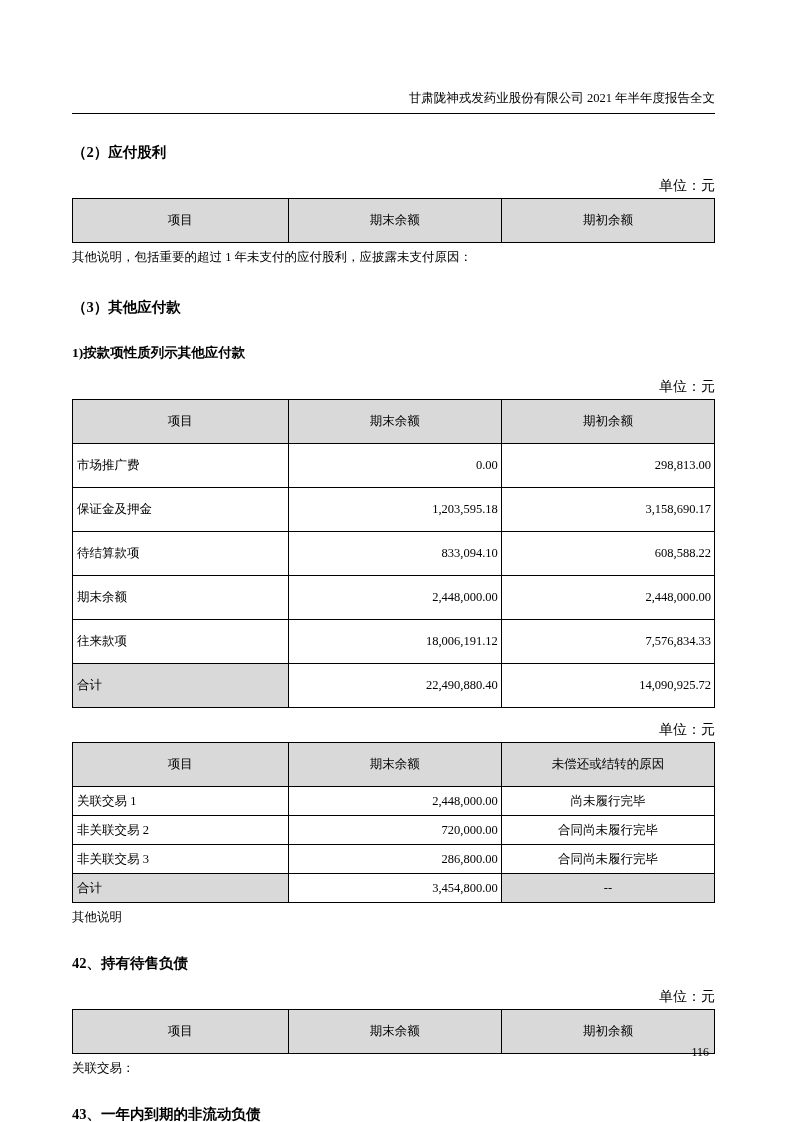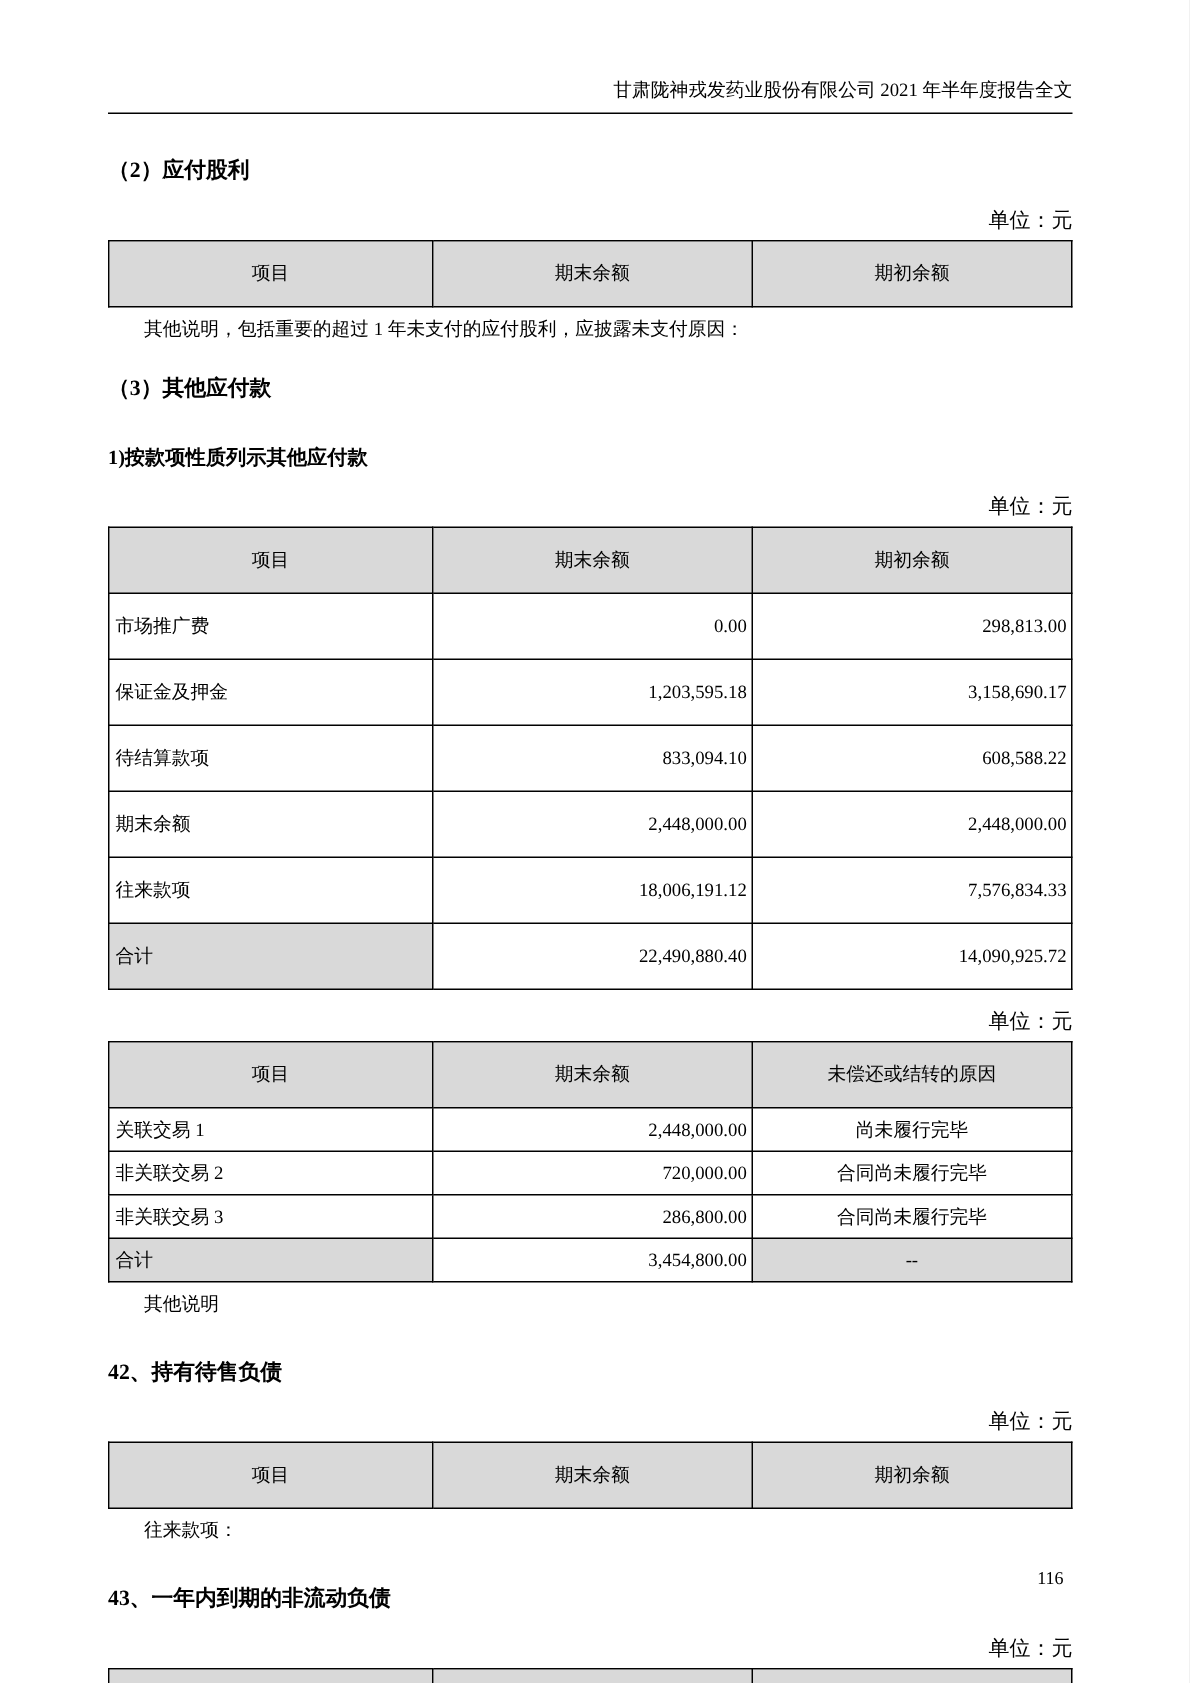--- a/index.html
+++ b/index.html
@@ -13,28 +13,29 @@
     padding: 52px 78px 0 72px;
     font-family: "Liberation Serif", "DejaVu Serif", serif;
     color: #000000;
   }
   .doc-header {
     text-align: right;
     font-size: 12.5px;
     line-height: 16px;
     padding-bottom: 7px;
     border-bottom: 1.5px solid #000000;
+    margin-top: 38px;
   }
   .sec-title {
     font-weight: bold;
     font-size: 14.5px;
     line-height: 20px;
     margin-top: 28px;
   }
-  .sec-title.tight { margin-top: 22px; }
+  .sec-title.tight { margin-top: 32px; }
   .sub-title {
     font-weight: bold;
     font-size: 13.5px;
     line-height: 20px;
     margin-top: 26px;
   }
   .unit-row {
     text-align: right;
     font-size: 14px;
     line-height: 16px;
@@ -65,21 +66,20 @@
   .col-num2  { width: 33.2%; }
   td.c-label { text-align: left; }
   td.c-num   { text-align: right; padding-right: 3px; }
   td.c-text  { text-align: center; }
   td.c-dash  { text-align: center; }
   td.shaded  { background: #d9d9d9; }
   .note {
     font-size: 12.5px;
     line-height: 16px;
     margin-top: 6px;
-    margin-left: 24px;
   }
   .page-number {
     position: absolute;
     right: 84px;
     bottom: 62px;
     font-size: 12px;
   }
 </style>
 </head>
 <body>
@@ -205,21 +205,21 @@
         <col class="col-num2">
       </colgroup>
     <thead>
       <tr>
         <th>项目</th>
         <th>期末余额</th>
         <th>期初余额</th>
       </tr>
     </thead>
   </table>
-  <div class="note">往来款项：</div>
+  <div class="note">关联交易：</div>
 
   <div class="sec-title">43、一年内到期的非流动负债</div>
   <div class="unit-row">单位：元</div>
   <table>
     <colgroup>
         <col class="col-item">
         <col class="col-num">
         <col class="col-num2">
       </colgroup>
     <thead>

